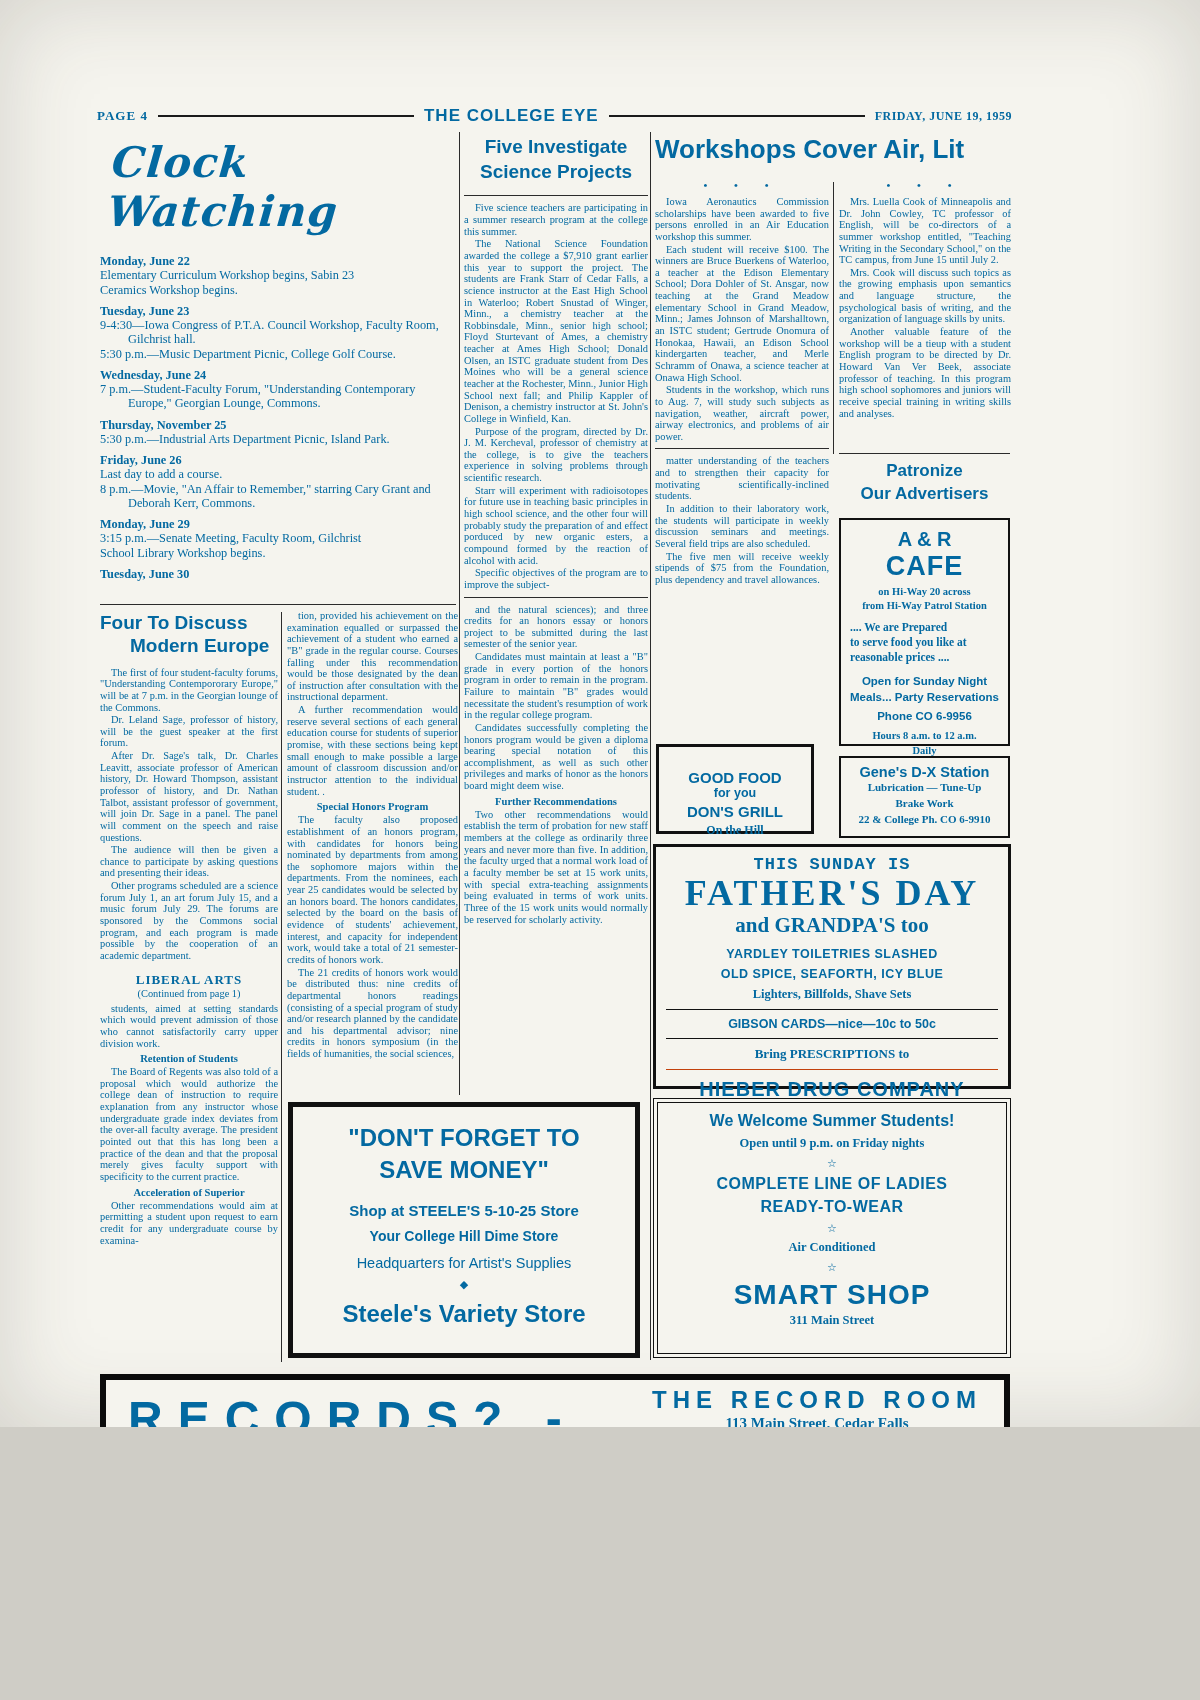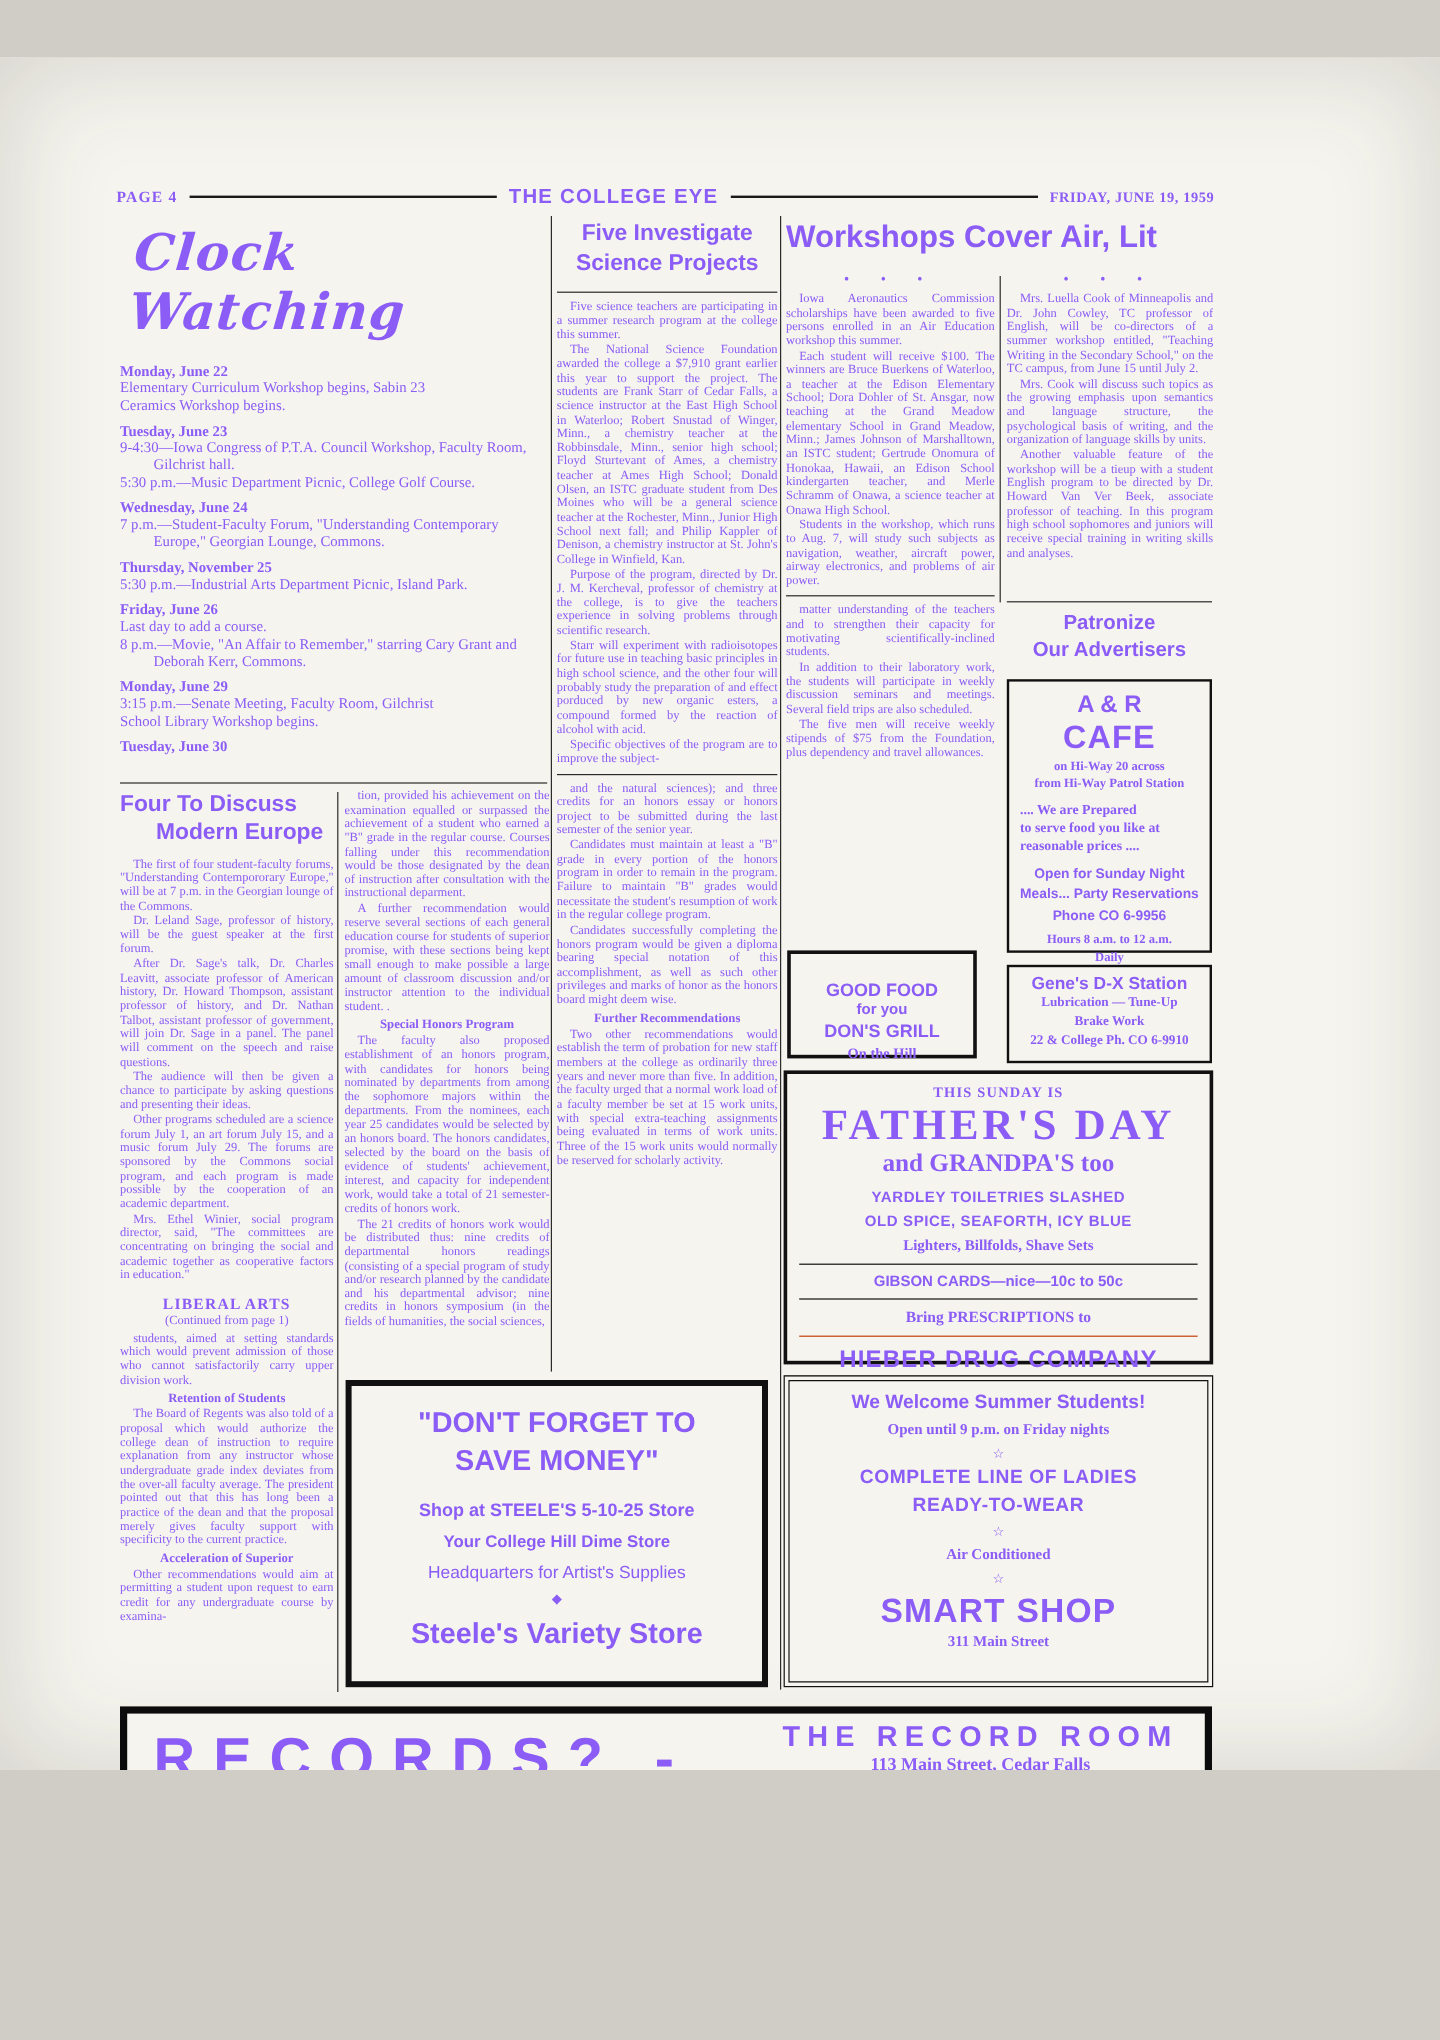--- a/index.html
+++ b/index.html
@@ -1,19 +1,19 @@
 <!DOCTYPE html>
 <html><head>
 <meta charset="utf-8">
 <style>
   * { margin:0; padding:0; box-sizing:border-box; }
   html,body { background:#cfcdc6; }
   .page { position:relative; width:1200px; height:1427px; background:#f5f4ee;
-          font-family:"Liberation Serif", serif; color:#8b5cf6; overflow:hidden;
-          box-shadow: inset 0 0 90px rgba(60,55,45,.18); margin-top: 48px; }
+          font-family:"Liberation Serif", serif; color:#0369a1; overflow:hidden;
+          box-shadow: inset 0 0 90px rgba(60,55,45,.18); }
   .abs { position:absolute; }
   .rule-v { position:absolute; width:1px; background:#2b2b2b; }
   .rule-h { position:absolute; height:1px; background:#2b2b2b; }
   .hrule { height:1px; background:#2b2b2b; margin:6px 0; }
 
   
   .masthead { display:flex; align-items:center; gap:10px; }
   .page-num { font-weight:bold; font-size:13px; letter-spacing:1px; }
   .mast-rule { flex:1; border-top:2px solid #1a1a1a; height:0; }
   .mast-title { font-family:"Liberation Sans", sans-serif; font-weight:bold; font-size:17px; letter-spacing:1px; }
@@ -60,21 +60,21 @@
   .dons-l1 { font-family:"Liberation Sans",sans-serif; font-weight:bold; font-size:15px; }
   .dons-l2 { font-family:"Liberation Sans",sans-serif; font-weight:bold; font-size:12.5px; }
   .dons-l3 { font-family:"Liberation Sans",sans-serif; font-weight:bold; font-size:15px; margin-top:3px; }
   .dons-l4 { font-size:12px; font-weight:bold; margin-top:3px; }
 
   .genes { padding-top:6px; }
   .genes-name { font-family:"Liberation Sans",sans-serif; font-weight:bold; font-size:14.5px; }
   .genes-l { font-weight:bold; font-size:11px; line-height:1.45; }
 
   .fathers { border-width:3px; padding:8px 10px 0; }
-  .fd-kicker { font-family:Liberation Serif, serif; font-weight:bold; font-size:12px; letter-spacing:1px; }
+  .fd-kicker { font-family:Liberation Mono, monospace; font-weight:bold; font-size:17px; letter-spacing:1px; }
   .fd-title  { font-weight:bold; font-size:36px; letter-spacing:3px; line-height:1.08; }
   .fd-sub    { font-weight:bold; font-size:21px; margin-bottom:9px; }
   .fd-l12    { font-family:"Liberation Sans",sans-serif; font-weight:bold; font-size:12.5px; margin-bottom:6px; letter-spacing:.5px; }
   .fd-l3     { font-size:12.5px; font-weight:bold; margin-bottom:7px; }
   .fd-gibson { border-top:1px solid #111; padding:7px 0; font-family:"Liberation Sans",sans-serif; font-weight:bold; font-size:12.5px; }
   .fd-bring  { border-top:1px solid #111; padding:7px 0; font-size:13px; font-weight:bold; }
   .fd-store  { border-top:1px solid #c2410c; padding:8px 0 0; font-family:"Liberation Sans",sans-serif; font-weight:bold; font-size:20px; letter-spacing:1px; }
 
   .steeles { border-width:5px; padding-top:15px; }
   .st-head { font-family:"Liberation Sans",sans-serif; font-weight:bold; font-size:24px; line-height:1.35; }
@@ -160,21 +160,20 @@
     <div class="art-head">
       <div>Four To Discuss</div>
       <div class="l2">Modern Europe</div>
     </div>
     <div class="body-text">
       <p>The first of four student-faculty forums, "Understanding Contempororary Europe," will be at 7 p.m. in the Georgian lounge of the Commons.</p>
       <p>Dr. Leland Sage, professor of history, will be the guest speaker at the first forum.</p>
       <p>After Dr. Sage's talk, Dr. Charles Leavitt, associate professor of American history, Dr. Howard Thompson, assistant professor of history, and Dr. Nathan Talbot, assistant professor of government, will join Dr. Sage in a panel. The panel will comment on the speech and raise questions.</p>
       <p>The audience will then be given a chance to participate by asking questions and presenting their ideas.</p>
       <p>Other programs scheduled are a science forum July 1, an art forum July 15, and a music forum July 29. The forums are sponsored by the Commons social program, and each program is made possible by the cooperation of an academic department.</p>
-      <p>Mrs. Ethel Winier, social program director, said, "The committees are concentrating on bringing the social and academic together as cooperative factors in education."</p>
     </div>
     <div class="la-head">LIBERAL ARTS</div>
     <div class="la-cont">(Continued from page 1)</div>
     <div class="body-text">
       <p>students, aimed at setting standards which would prevent admission of those who cannot satisfactorily carry upper division work.</p>
       <div class="subhead">Retention of Students</div>
       <p>The Board of Regents was also told of a proposal which would authorize the college dean of instruction to require explanation from any instructor whose undergraduate grade index deviates from the over-all faculty average. The president pointed out that this has long been a practice of the dean and that the proposal merely gives faculty support with specificity to the current practice.</p>
       <div class="subhead">Acceleration of Superior</div>
       <p>Other recommendations would aim at permitting a student upon request to earn credit for any undergraduate course by examina-</p>
     </div>

